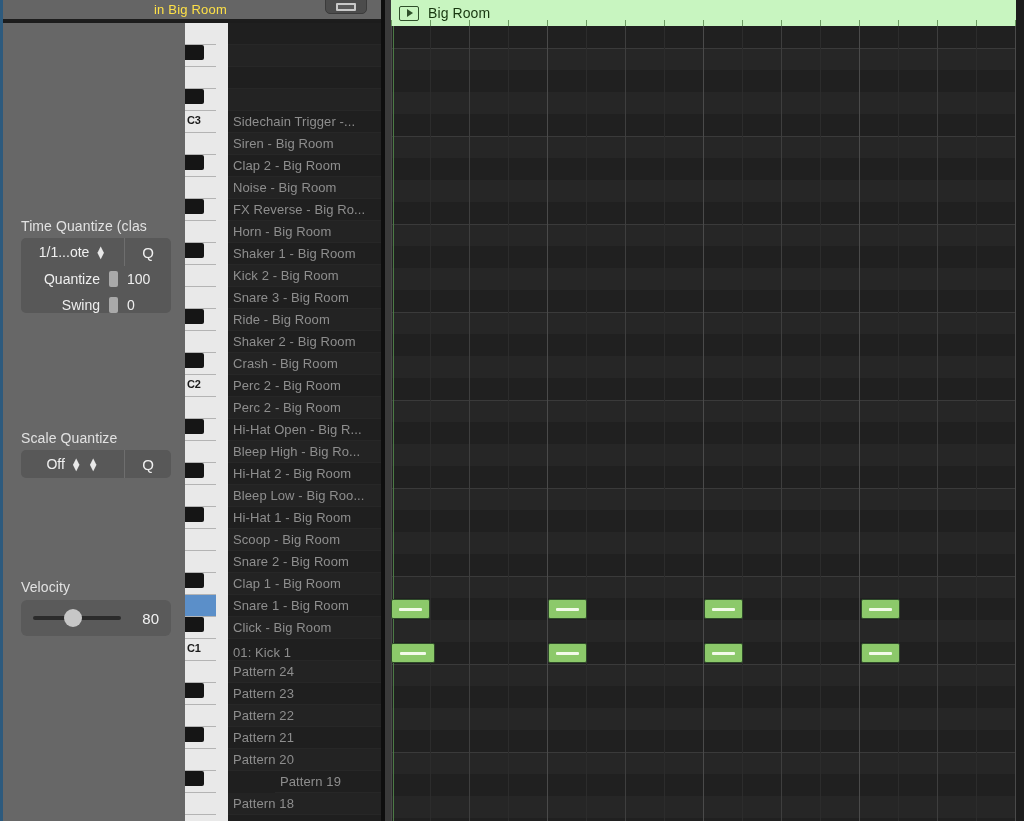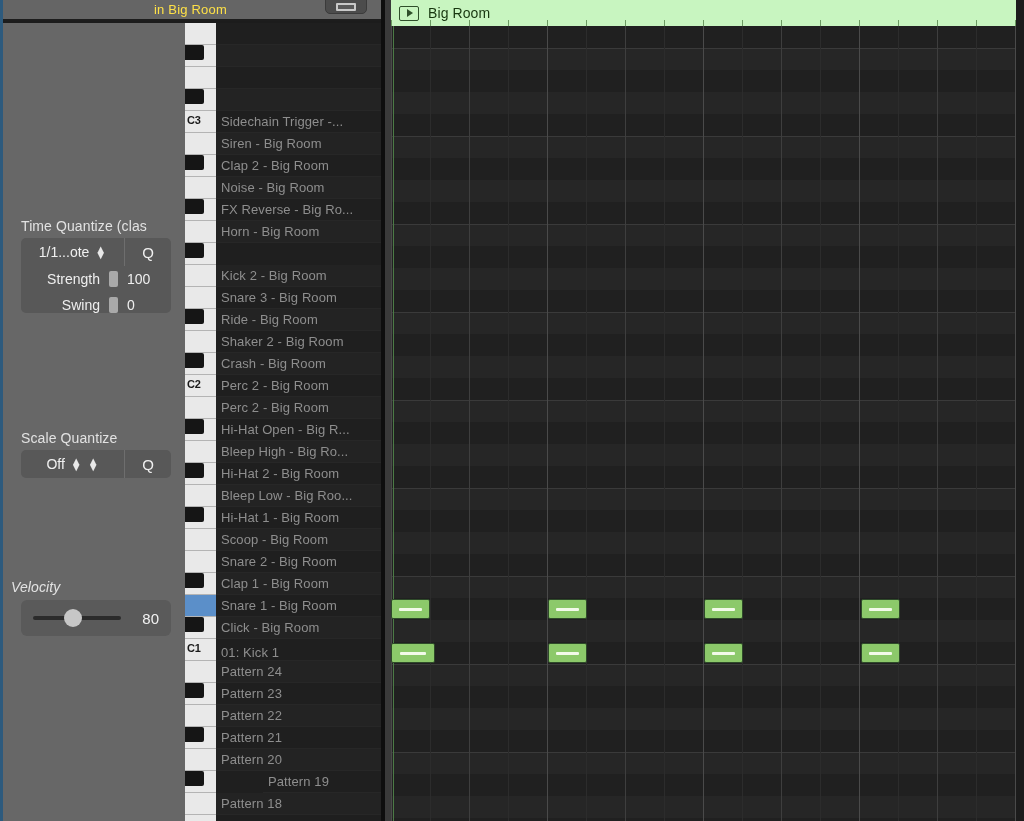--- a/index.html
+++ b/index.html
@@ -106,21 +106,21 @@
     position: absolute; left: 0; top: 0; width: 19px; height: 15px;
     background: #151515; border-radius: 0 2px 2px 0;
   }
   .key-label {
     position: absolute; left: 2px; top: 3px; font-size: 11px;
     font-weight: bold; color: #1a1a1a; letter-spacing: -.2px;
   }
 
   
   .tracklist {
-    position: absolute; left: 216px; top: 23px; width: 165px; height: 798px;
+    position: absolute; left: 228px; top: 23px; width: 165px; height: 798px;
     background: #1f1f1f; overflow: hidden;
   }
   .track-row {
     position: absolute; left: 0; width: 165px; height: 22px;
     display: flex; align-items: center; padding-left: 5px;
     border-bottom: 1px solid #272727;
   }
   .track-row.alt { background: #232323; }
   .track-name {
     font-size: 13px; color: #8e8e8e; white-space: nowrap;
@@ -220,21 +220,21 @@
           <span class="stepper">
             <i>▲</i>
               <i>▼</i>
           </span>
         </div>
         <div class="q-cell">
           <span>Q</span>
         </div>
       </div>
       <div class="param-row">
-        <span class="param-name">Strength</span>
+        <span class="param-name">Quantize</span>
         <span class="param-knob"></span>
         <span class="param-val">100</span>
       </div>
       <div class="param-row">
         <span class="param-name">Swing</span>
         <span class="param-knob"></span>
         <span class="param-val">0</span>
       </div>
     </div>
 
@@ -251,21 +251,21 @@
             <i>▲</i>
               <i>▼</i>
           </span>
         </div>
         <div class="q-cell">
           <span>Q</span>
         </div>
       </div>
     </div>
 
-    <div class="section-label" style="left:8px; top:556px;font-style:italic;">Velocity</div>
+    <div class="section-label" style="left:18px; top:556px;">Velocity</div>
     <div class="slider-box" style="left:18px; top:577px; width:150px; height:36px;">
       <div class="slider-track">
         <span class="slider-thumb" id="velThumb" style="left: calc(46% - 9px);"></span>
       </div>
       <span class="slider-val">80</span>
     </div>
   </div>
 
   <div class="keys" id="keys">
       <div class="key white" style="top: 0px;"></div>
@@ -366,20 +366,23 @@
         <span class="track-name">Clap 2 - Big Room</span>
       </div>
       <div class="track-row alt" style="top: 154px;">
         <span class="track-name">Noise - Big Room</span>
       </div>
       <div class="track-row" style="top: 176px;">
         <span class="track-name">FX Reverse - Big Ro...</span>
       </div>
       <div class="track-row alt" style="top: 198px;">
         <span class="track-name">Horn - Big Room</span>
+      </div>
+      <div class="track-row" style="top: 220px;">
+        <span class="track-name">Shaker 1 - Big Room</span>
       </div>
       <div class="track-row alt" style="top: 242px;">
         <span class="track-name">Kick 2 - Big Room</span>
       </div>
       <div class="track-row" style="top: 264px;">
         <span class="track-name">Snare 3 - Big Room</span>
       </div>
       <div class="track-row alt" style="top: 286px;">
         <span class="track-name">Ride - Big Room</span>
       </div>

